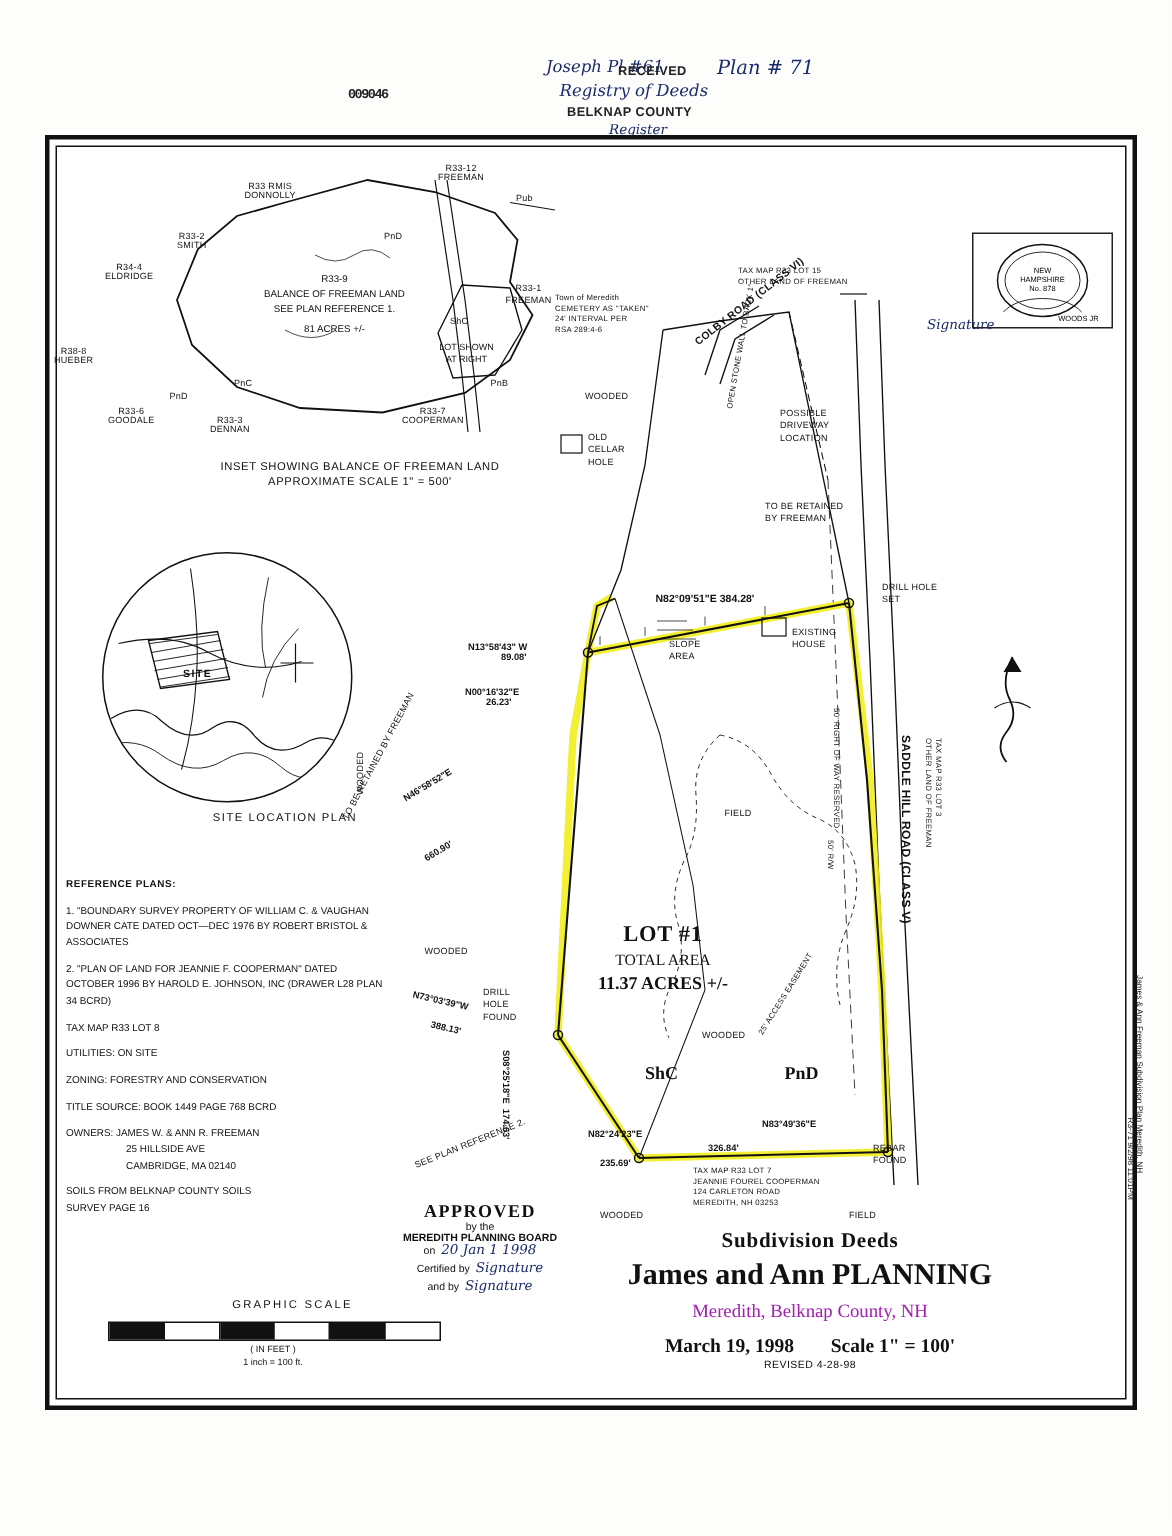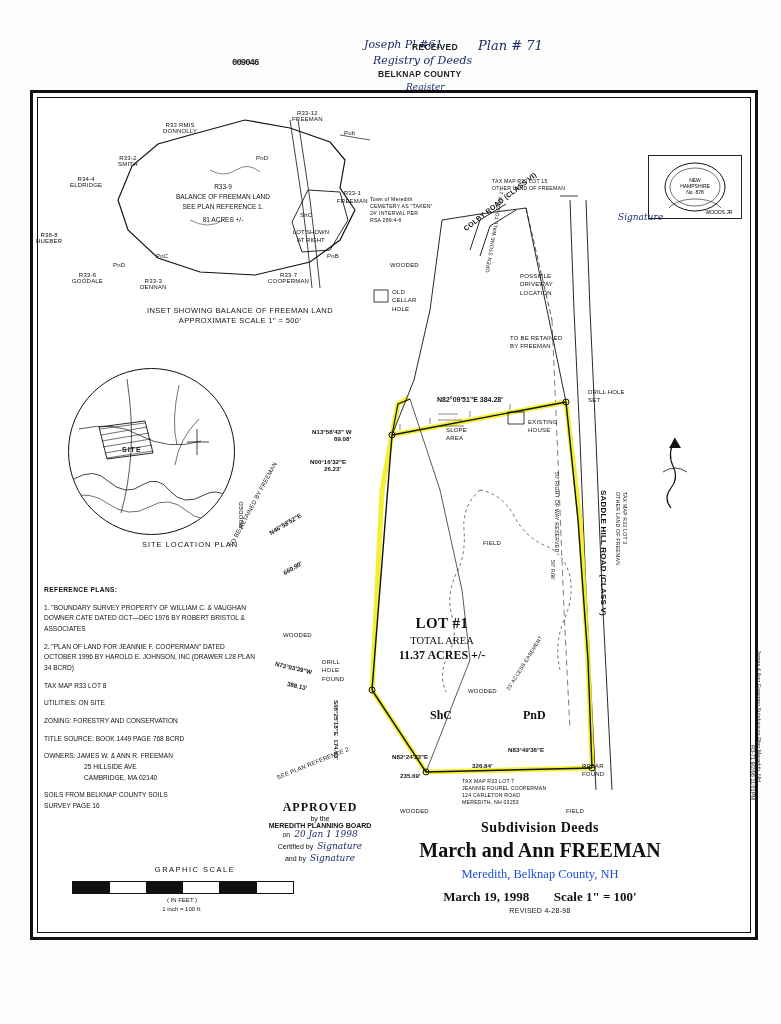--- a/index.html
+++ b/index.html
@@ -178,21 +178,21 @@
   #main-title .sub {
     font-family: "Liberation Serif", serif;
     font-size: 14px; font-weight: bold; color: #111; letter-spacing: .5px;
   }
   #main-title .owners {
     font-family: "Liberation Serif", serif;
     font-size: 20px; font-weight: bold; color: #111; margin-top: 3px;
   }
   #main-title .town {
     font-family: "Liberation Serif", serif;
-    font-size: 12.5px; color: #1d4ed8; margin-top: 5px;
+    font-size: 12.5px; color: #a21caf; margin-top: 5px;
   }
   #main-title .date {
     font-family: "Liberation Serif", serif;
     font-size: 13px; font-weight: bold; color: #111; margin-top: 7px;
   }
   #main-title .revised {
     font-size: 7px; color: #111; margin-top: 2px; letter-spacing: .3px;
   }
 
   
@@ -508,21 +508,21 @@
     <div class="sb-black"></div>
     <div></div>
   </div>
   <div class="abs" id="scale-units">
     <div>( IN FEET )</div>
     <div>1 inch = 100 ft.</div>
   </div>
 
   <div class="abs" id="main-title">
     <div class="sub">Subdivision Deeds</div>
-    <div class="owners">March and Ann FREEMAN</div>
+    <div class="owners">James and Ann PLANNING</div>
     <div class="town">Meredith, Belknap County, NH</div>
     <div class="date">
       <span>March 19, 1998</span>
       <span style="display:inline-block; width:18px;"></span>
       <span>Scale 1" = 100'</span>
     </div>
     <div class="revised">REVISED 4-28-98</div>
   </div>
 
   <div class="abs" id="margin-right-1">

